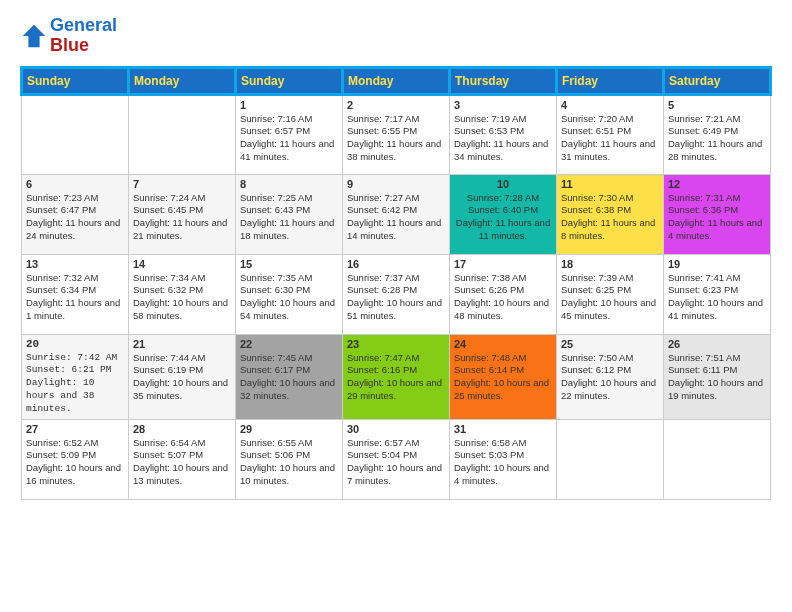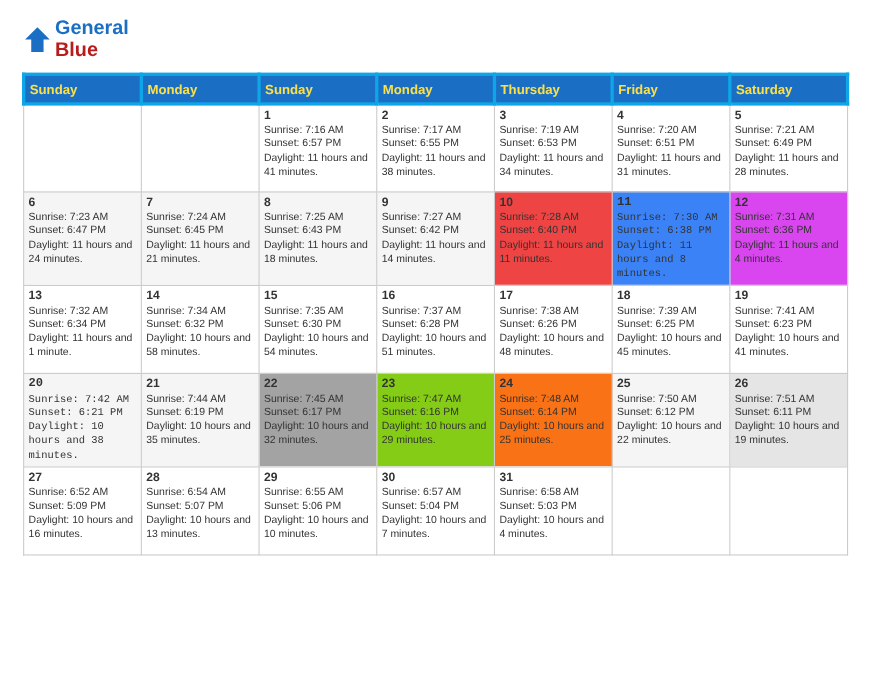--- a/index.html
+++ b/index.html
@@ -181,27 +181,27 @@
             <div class="day-info">Sunrise: 7:25 AM
 Sunset: 6:43 PM
 Daylight: 11 hours and 18 minutes.</div>
           </td>
           <td style="background: rgb(245, 245, 245);">
             <span class="day-number">9</span>
             <div class="day-info">Sunrise: 7:27 AM
 Sunset: 6:42 PM
 Daylight: 11 hours and 14 minutes.</div>
           </td>
-          <td style="background: #ef4444;">
+          <td style="background: #14b8a6; text-align: center;">
             <span class="day-number">10</span>
             <div class="day-info">Sunrise: 7:28 AM
 Sunset: 6:40 PM
 Daylight: 11 hours and 11 minutes.</div>
           </td>
-          <td style="background: #3b82f6; font-family: Liberation Mono, monospace;">
+          <td style="background: #fde047;">
             <span class="day-number">11</span>
             <div class="day-info">Sunrise: 7:30 AM
 Sunset: 6:38 PM
 Daylight: 11 hours and 8 minutes.</div>
           </td>
           <td style="background: #d946ef;">
             <span class="day-number">12</span>
             <div class="day-info">Sunrise: 7:31 AM
 Sunset: 6:36 PM
 Daylight: 11 hours and 4 minutes.</div>

